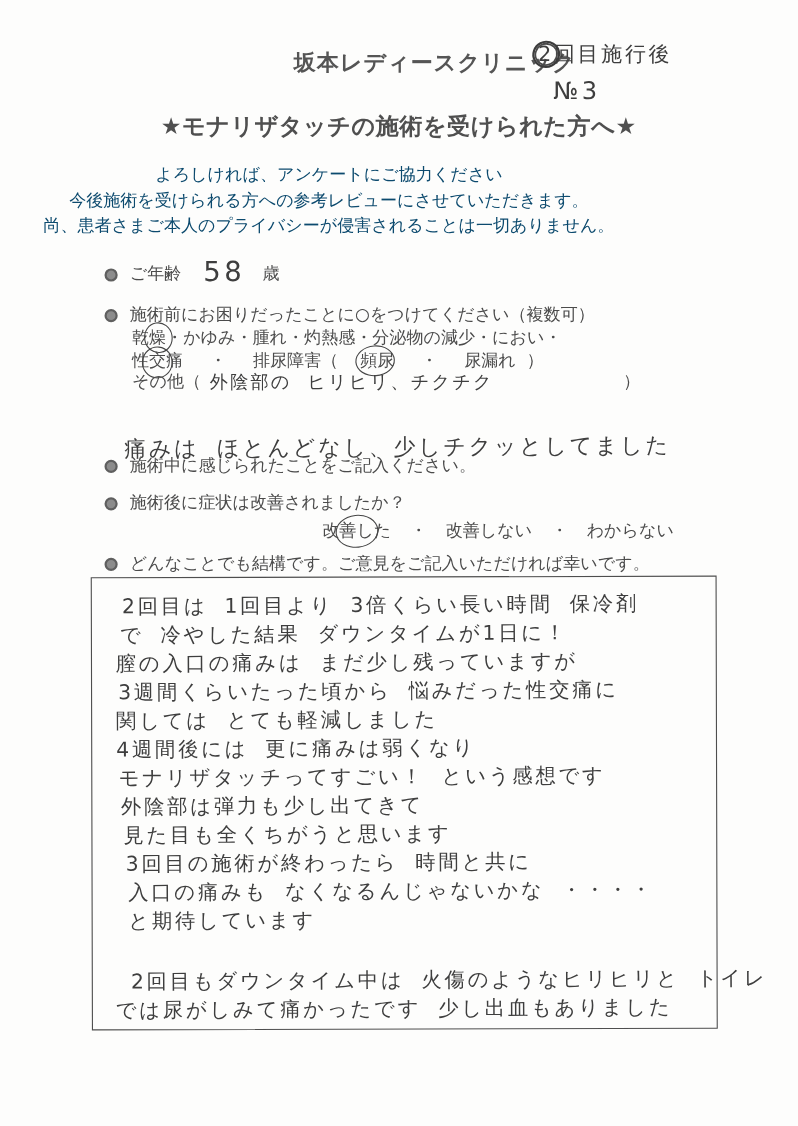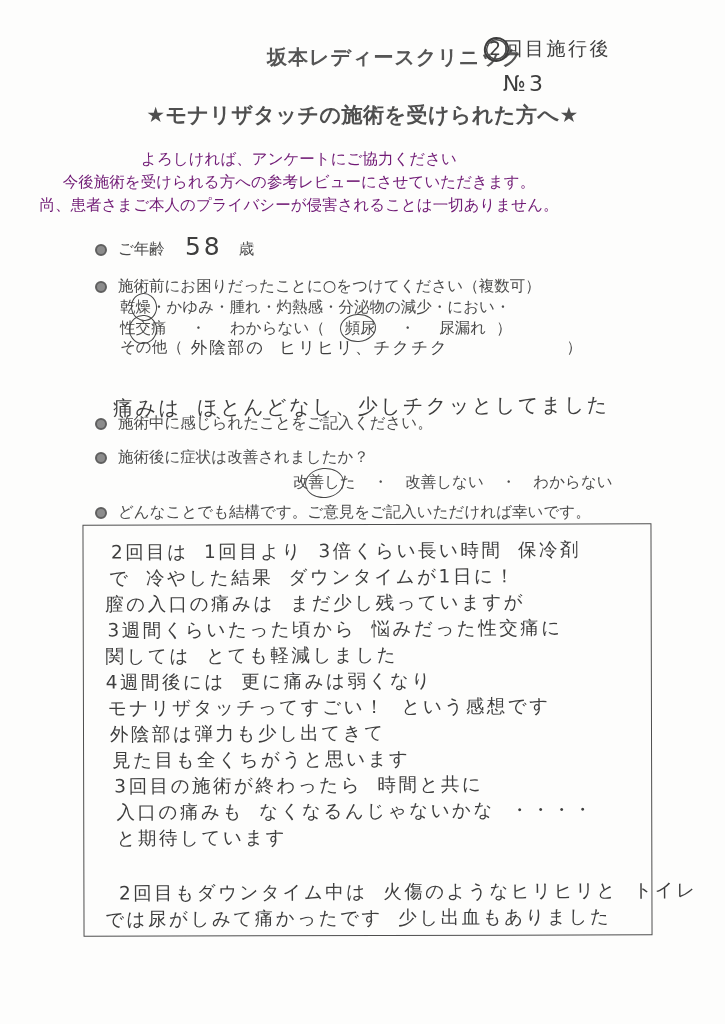--- a/index.html
+++ b/index.html
@@ -18,21 +18,21 @@
   .clinic-name{
     position:absolute;left:267px;top:44px;
     font-size:20px;font-weight:700;letter-spacing:1px;color:#555;
   }
   .subtitle{
     position:absolute;left:0;top:101px;width:725px;
     text-align:center;font-size:21px;font-weight:700;letter-spacing:.5px;color:#4f4f4f;
   }
   .intro{
     position:absolute;left:0;top:148px;width:598px;
-    text-align:center;font-size:15.5px;line-height:23px;color:#701a75;
+    text-align:center;font-size:15.5px;line-height:23px;color:#0c4a6e;
   }
   .q-row{
     position:absolute;left:95px;display:flex;align-items:center;
     font-size:15.5px;color:#4b4b4b;white-space:nowrap;
   }
   .bullet{
     width:8px;height:8px;border-radius:50%;
     background:#8c8c8c;border:2px solid #5f5f5f;
     display:inline-block;margin-right:11px;flex:0 0 auto;
   }
@@ -134,21 +134,21 @@
     <span class="opt">におい</span>
     <span class="sep">・</span>
   </div>
 
   <div class="opts-row" style="left:120px;top:318px;gap:24px;">
     <span class="opt">
       <span>性交痛</span>
       <i class="mark" style="left:9px;top:-3px;width:26px;height:27px;transform:rotate(6deg);"></i>
     </span>
     <span class="sep">・</span>
-    <span class="opt">わからない（</span>
+    <span class="opt">排尿障害（</span>
     <span class="opt" style="margin-left:-4px;">
       <span>頻尿</span>
       <i class="mark" style="left:-5px;top:-4px;width:34px;height:26px;transform:rotate(-4deg);"></i>
     </span>
     <span class="sep">・</span>
     <span class="opt">尿漏れ</span>
     <span class="opt" style="margin-left:-14px;">）</span>
   </div>
 
   <div class="opts-row" style="left:120px;top:336px;width:462px;">

